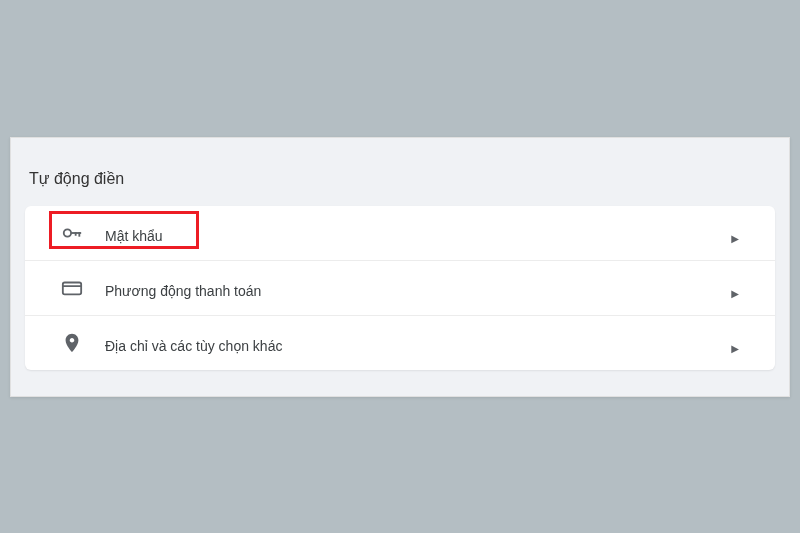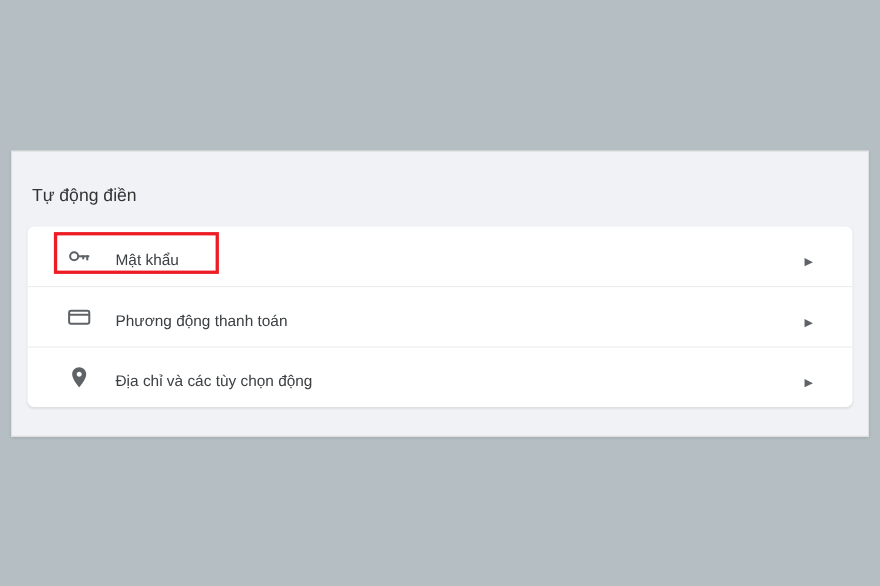--- a/index.html
+++ b/index.html
@@ -106,18 +106,18 @@
       <span class="row-label">Phương động thanh toán</span>
       <span class="row-chevron">▶</span>
     </div>
 
     <div class="row">
       <span class="row-icon">
         <svg width="22" height="22" viewBox="0 0 24 24" fill="currentColor">
           <path d="M12 2C8.13 2 5 5.13 5 9c0 5.25 7 13 7 13s7-7.75 7-13c0-3.87-3.13-7-7-7zm0 9.5c-1.38 0-2.5-1.12-2.5-2.5s1.12-2.5 2.5-2.5 2.5 1.12 2.5 2.5-1.12 2.5-2.5 2.5z"></path>
         </svg>
       </span>
-      <span class="row-label">Địa chỉ và các tùy chọn động</span>
+      <span class="row-label">Địa chỉ và các tùy chọn khác</span>
       <span class="row-chevron">▶</span>
     </div>
 
   </div>
 </div>
 
 </body></html>

